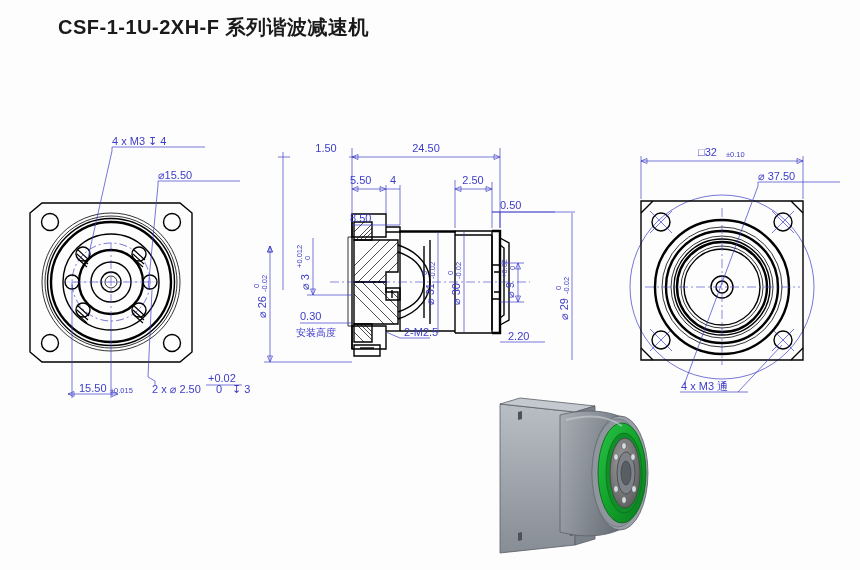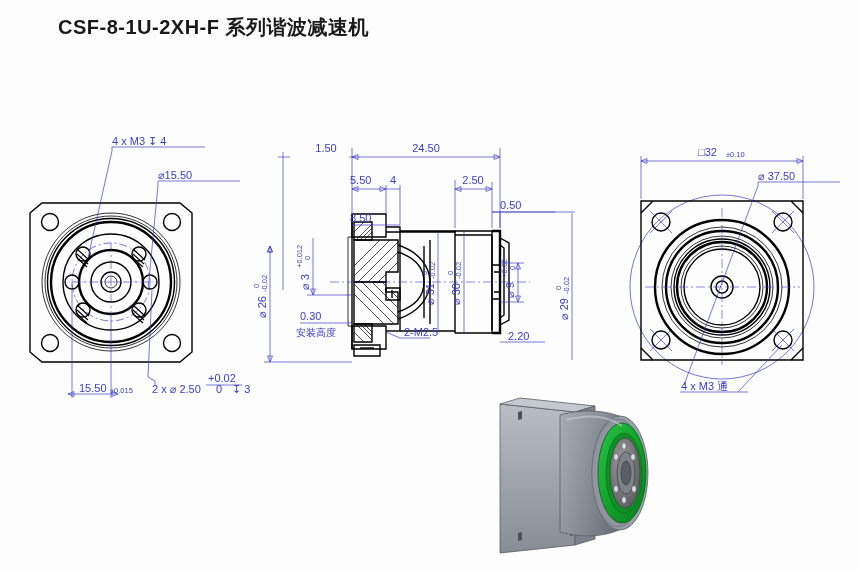--- a/index.html
+++ b/index.html
@@ -44,21 +44,21 @@
   .centerline { stroke: #3c3cc8; fill: none; stroke-width: 0.6; stroke-dasharray: 9 3 2 3; }
   .thin { stroke-width: 0.8; }
   .med { stroke-width: 1.4; }
   .thick { stroke-width: 2.4; }
 </style>
 </head>
 <body>
 
 <div class="drawing-canvas">
 
-  <div id="page-title">CSF-8-1U-2XH-F 系列谐波减速机</div>
+  <div id="page-title">CSF-1-1U-2XH-F 系列谐波减速机</div>
 
   <svg width="860" height="570" viewBox="0 0 860 570">
 
     <g>
 
       <path class="ln med" d="M 30 213 L 42 203 L 180 203 L 192 213 L 192 352 L 180 362 L 42 362 L 30 352 Z"></path>
 
       <circle class="ln med" cx="50" cy="222" r="8.5"></circle>
       <circle class="ln med" cx="172" cy="222" r="8.5"></circle>
       <circle class="ln med" cx="50" cy="343" r="8.5"></circle>

